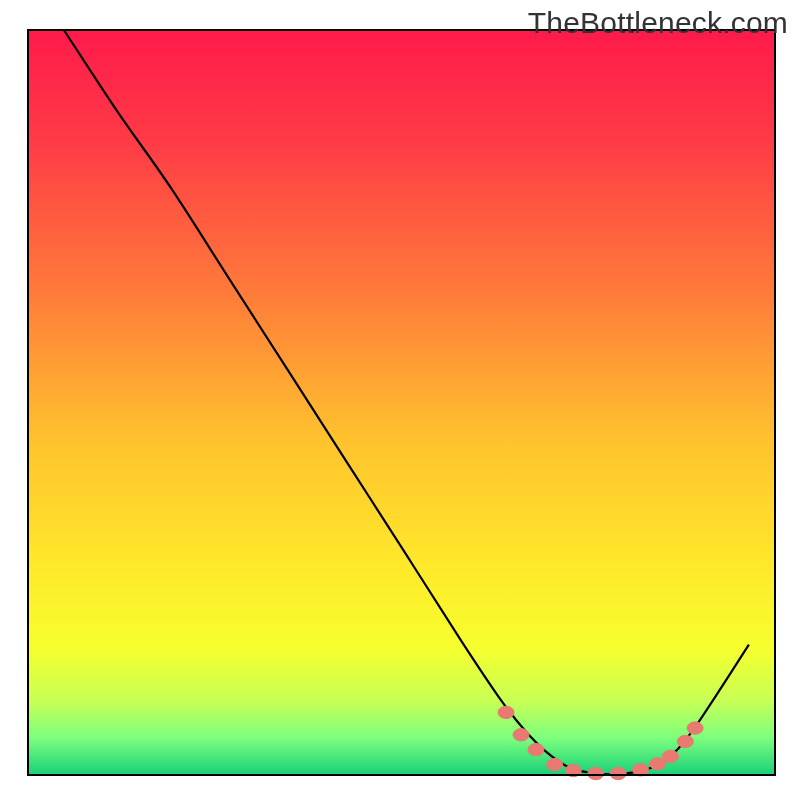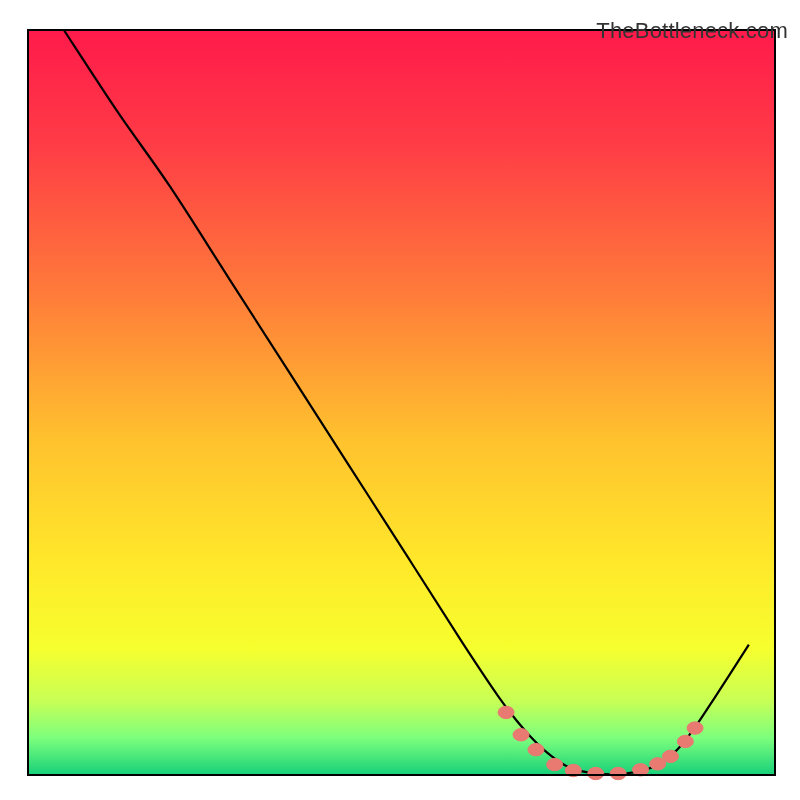--- a/index.html
+++ b/index.html
@@ -1,18 +1,18 @@
 <!DOCTYPE html>
 <html><head>
 <meta charset="utf-8">
 <style>
   html,body{margin:0;padding:0;width:800px;height:800px;overflow:hidden;background:#fff}
   .frame{position:relative;width:800px;height:800px}
-  .watermark{position:absolute;top:18px;right:12px;font-family:Arial,Helvetica,sans-serif;
-             font-size:22px;color:#333;letter-spacing:0.2px}
+  .watermark{position:absolute;top:6px;right:12px;font-family:Arial,Helvetica,sans-serif;
+             font-size:30px;color:#333;letter-spacing:0.2px}
   svg{display:block}
 </style>
 </head>
 <body>
 
 <div class="frame">
   <div class="watermark">TheBottleneck.com</div>
   <svg id="plot" width="800" height="800" viewBox="0 0 800 800">
       <defs>
         <linearGradient id="bg-grad" x1="0" y1="0" x2="0" y2="1">

